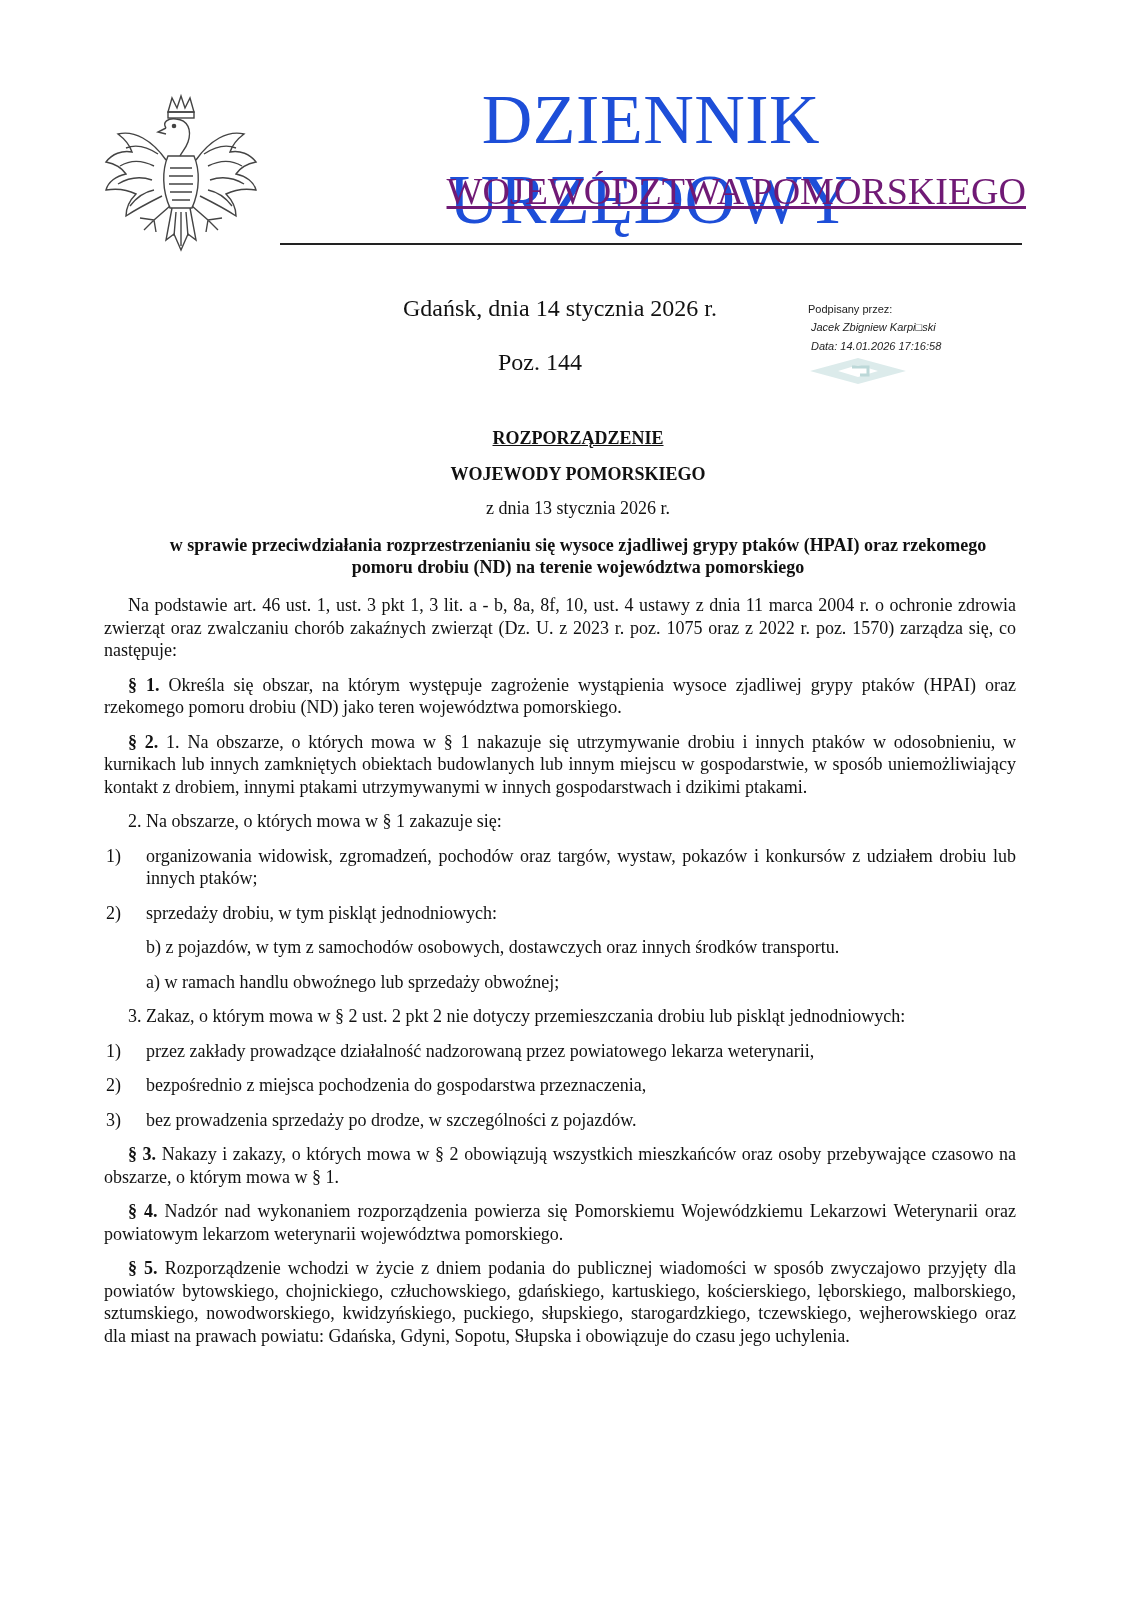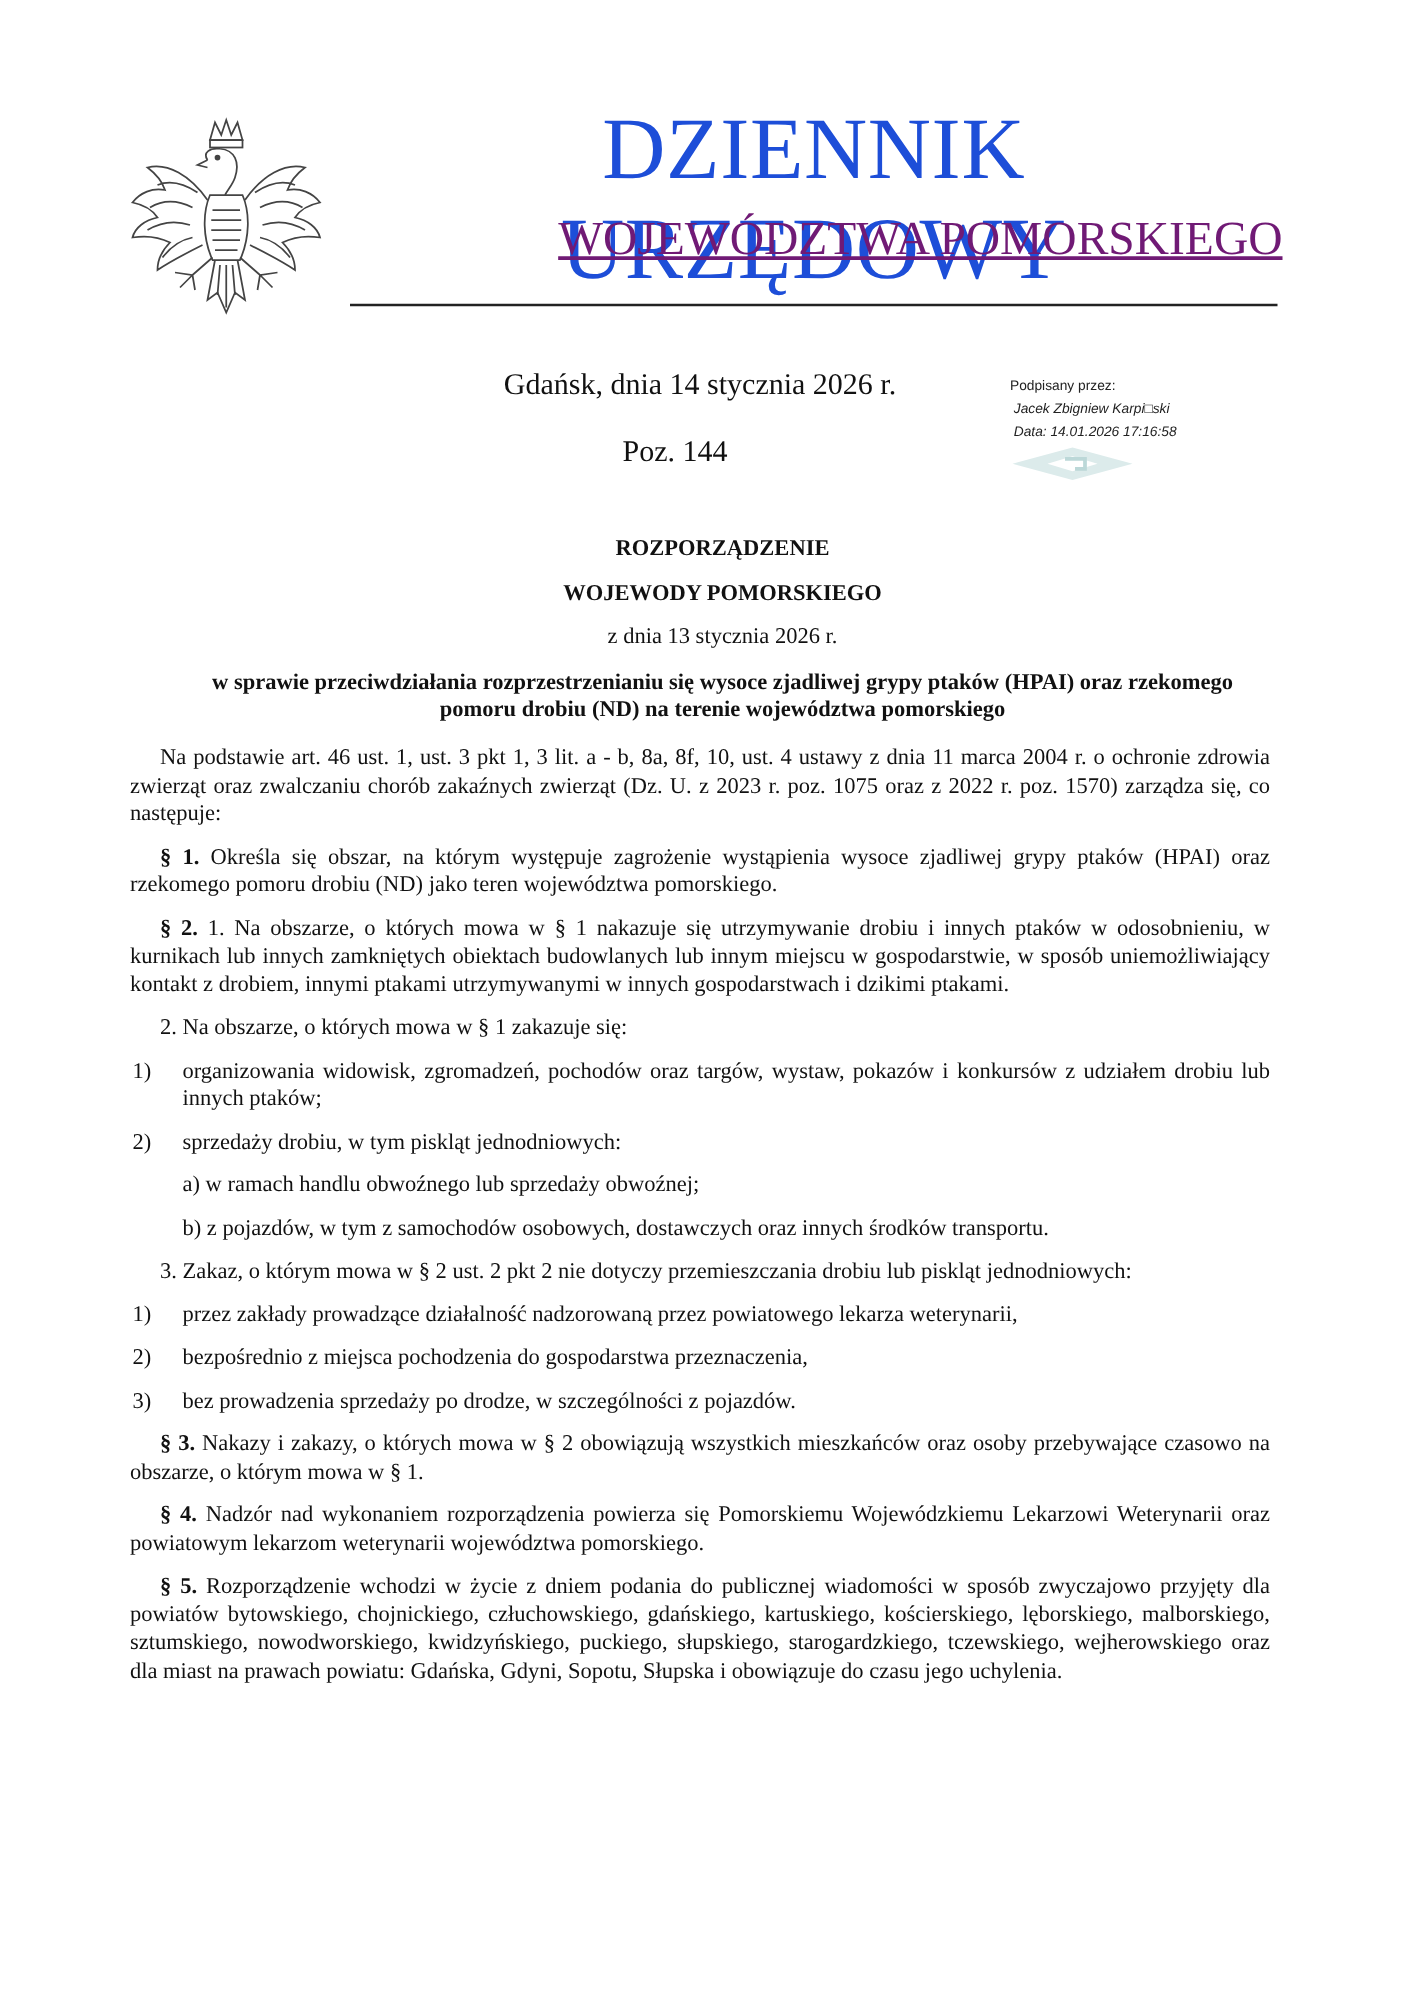--- a/index.html
+++ b/index.html
@@ -28,21 +28,21 @@
       position: absolute; left: 340px; top: 346px; width: 400px; text-align: center;
       font-size: 24px; line-height: 32px;
     }
     .signature { position: absolute; left: 808px; top: 300px; width: 220px;
       font-family: "Liberation Sans", "DejaVu Sans", sans-serif; font-size: 11px; color: #222; }
     .signature .l1 { line-height: 18px; margin-left: 0; }
     .signature .l2, .signature .l3 { line-height: 19px; margin-left: 3px; font-style: italic; }
     .sig-mark { position: absolute; left: 808px; top: 356px; width: 100px; height: 30px; }
     .title-block { position: absolute; left: 100px; top: 428px; width: 956px; text-align: center; }
     .title-block .t1, .title-block .t2 { font-weight: bold; font-size: 18px; line-height: 20px; }
-    .title-block .t1 { margin-bottom: 16px; }
+    .title-block .t1 { margin-bottom: 16px; text-decoration: underline; }
     .title-block .t2 { margin-bottom: 14px; }
     .title-block .t3 { font-size: 18px; line-height: 20px; margin-bottom: 14px; }
     .title-block .t4 {
       font-weight: bold; font-size: 18px; line-height: 22px; width: 860px; margin: 16px auto;
     }
     .body-text {
       position: absolute; left: 104px; top: 594px; width: 912px;
       font-size: 18px; line-height: 22.5px; text-align: justify;
     }
     .body-text p { margin: 0 0 12px 0; }
@@ -120,22 +120,22 @@
   <p class="indent">2. Na obszarze, o których mowa w § 1 zakazuje się:</p>
 
   <div class="num-wrap" style="margin-bottom:12px">
     <span class="n">1)</span>
     <span class="c">organizowania widowisk, zgromadzeń, pochodów oraz targów, wystaw, pokazów i konkursów z udziałem drobiu lub innych ptaków;</span>
   </div>
   <div class="num-wrap" style="margin-bottom:12px">
     <span class="n">2)</span>
     <span class="c">sprzedaży drobiu, w tym piskląt jednodniowych:</span>
   </div>
+  <p class="sub-item">b) z pojazdów, w tym z samochodów osobowych, dostawczych oraz innych środków transportu.</p>
   <p class="sub-item">a) w ramach handlu obwoźnego lub sprzedaży obwoźnej;</p>
-  <p class="sub-item">b) z pojazdów, w tym z samochodów osobowych, dostawczych oraz innych środków transportu.</p>
 
   <p class="indent">3. Zakaz, o którym mowa w § 2 ust. 2 pkt 2 nie dotyczy przemieszczania drobiu lub piskląt jednodniowych:</p>
 
   <div class="num-wrap" style="margin-bottom:12px">
     <span class="n">1)</span>
     <span class="c">przez zakłady prowadzące działalność nadzorowaną przez powiatowego lekarza weterynarii,</span>
   </div>
   <div class="num-wrap" style="margin-bottom:12px">
     <span class="n">2)</span>
     <span class="c">bezpośrednio z miejsca pochodzenia do gospodarstwa przeznaczenia,</span>

